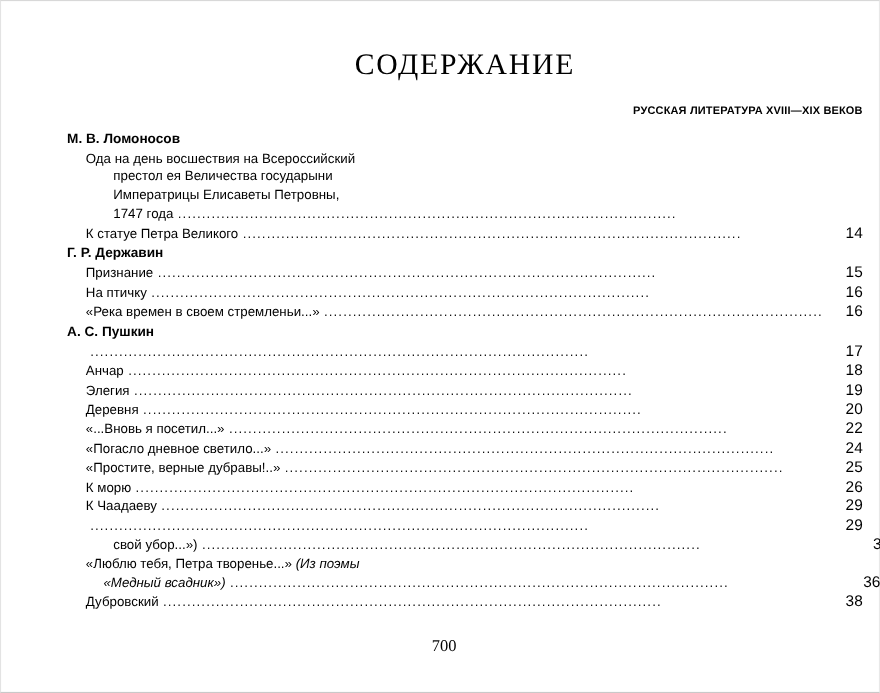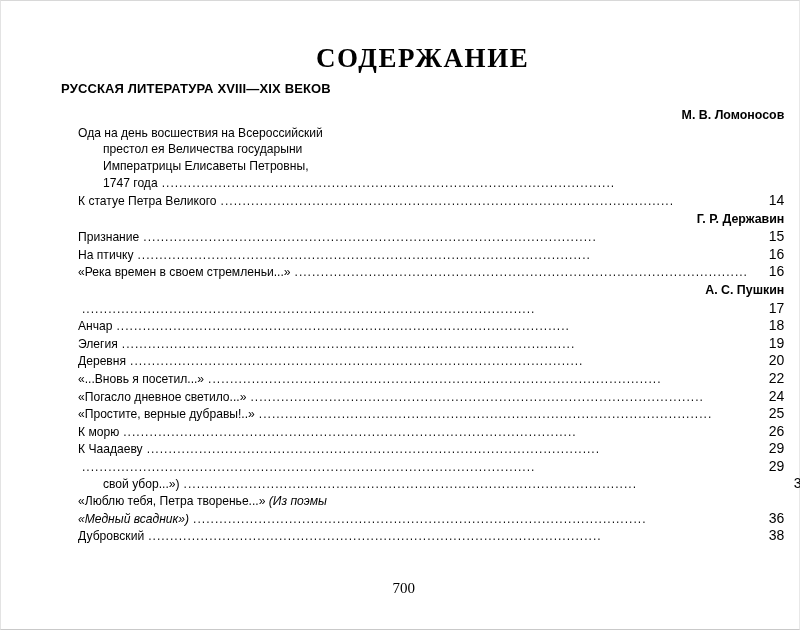--- a/index.html
+++ b/index.html
@@ -39,55 +39,54 @@
   }
   .col-left {
     padding: 0 22px 0 60px;
   }
   .toc-title {
     font-family: "Liberation Serif", serif;
     font-size: 27px;
     letter-spacing: 1.6px;
     text-align: center;
     margin-top: 42px;
-    margin-bottom: 7px;
-    font-weight: 700;
+    margin-bottom: 22px;
+    font-weight: 400;
     white-space: nowrap;
   }
   .section-banner {
-    font-size: 13px;
+    font-size: 10px;
     font-weight: bold;
-    text-align: left;
+    text-align: right;
     letter-spacing: 0.15px;
     margin-bottom: 11px;
     white-space: nowrap;
   }
   .author {
     font-size: 12.4px;
     font-weight: bold;
     margin: 1px 0 1px 0;
     line-height: 16.6px;
     white-space: nowrap;
-    text-align: right;
   }
   .entry {
     font-size: 12.1px;
     line-height: 16.6px;
     margin-left: 17px;
   }
   .entry-row {
     display: flex;
     align-items: baseline;
     width: 100%;
   }
   .entry-row.cont {
     margin-left: 25px;
   }
   .entry-row.cont0 {
-    margin-left: 0;
+    margin-left: 16px;
     justify-content: space-between;
   }
   .etext {
     white-space: nowrap;
     flex: 0 0 auto;
   }
   .etext .it {
     font-style: italic;
   }
   .leader {

